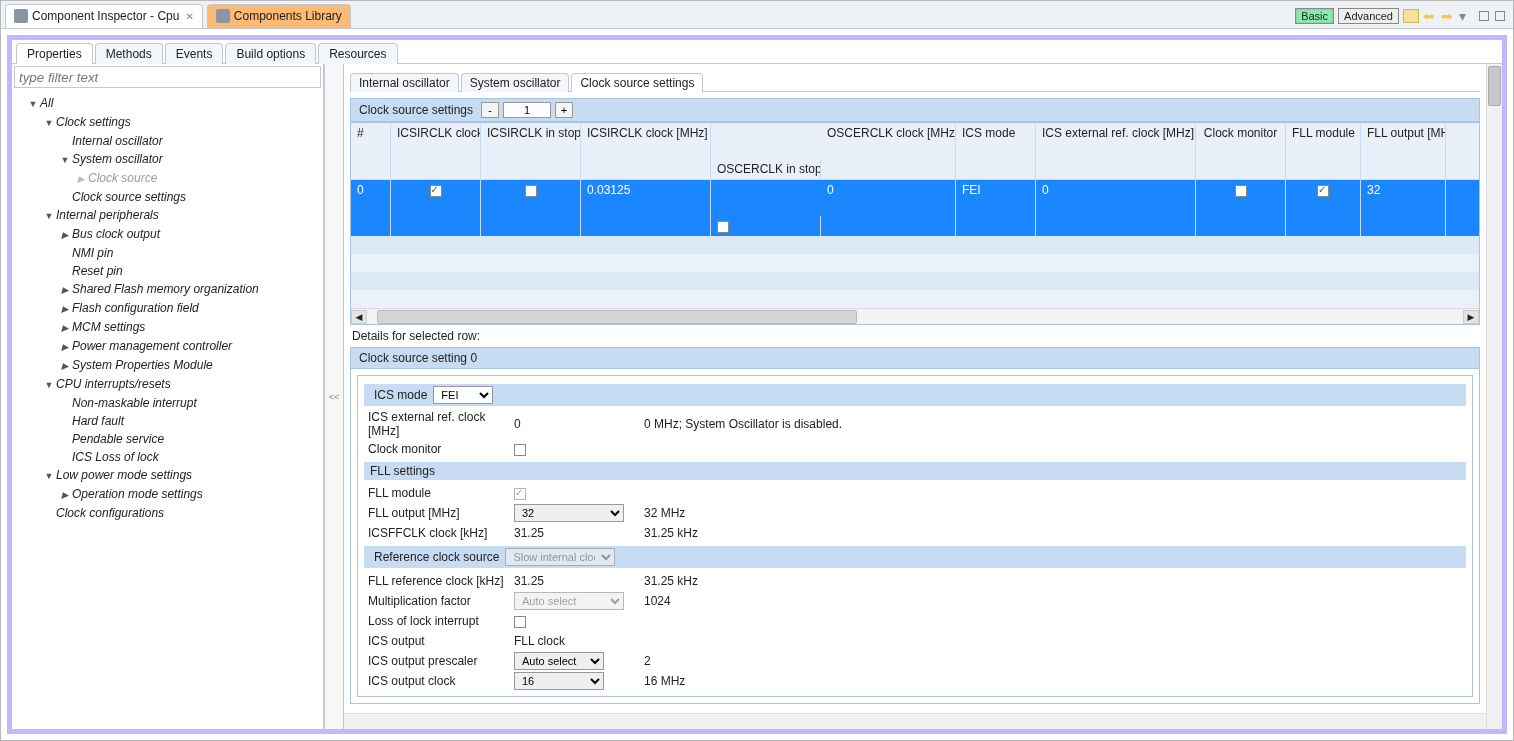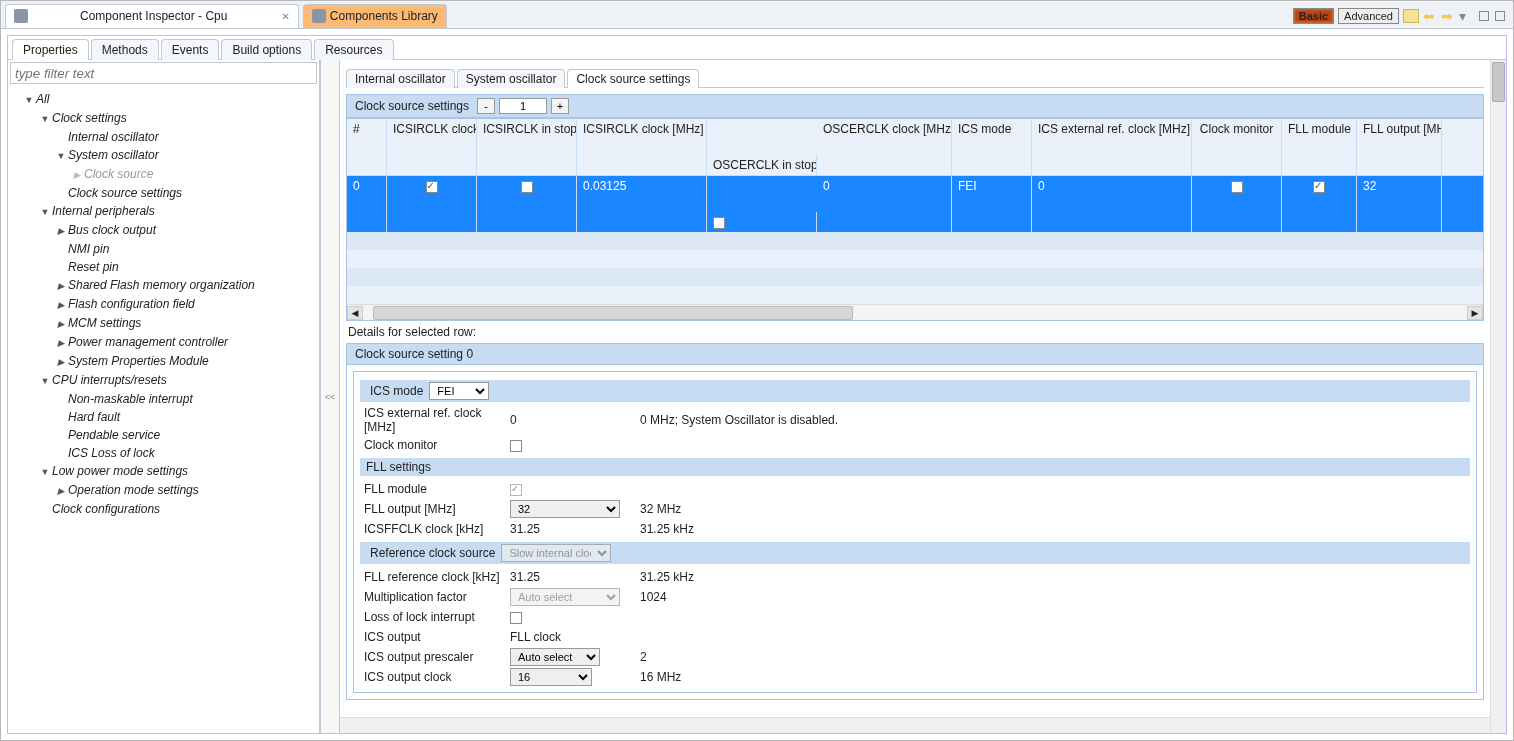--- a/index.html
+++ b/index.html
@@ -2,32 +2,32 @@
 <html><head>
 <meta charset="utf-8">
 <style>
 * { box-sizing: border-box; margin: 0; padding: 0; }
 body { font-family: "Segoe UI", Tahoma, sans-serif; font-size: 12px; color: #222; background: #fff; }
 .root { width: 1514px; height: 741px; border: 1px solid #b8b8b8; display: flex; flex-direction: column; }
 
 
 .top-tab-bar { height: 28px; display: flex; align-items: center; border-bottom: 1px solid #bfc8d4; background: #eef1f5; padding: 2px 4px 0 4px; }
 .top-tab { display: inline-flex; align-items: center; padding: 3px 8px; border: 1px solid #bfc8d4; border-bottom: none; border-radius: 4px 4px 0 0; background: #fdba74; margin-right: 4px; cursor: pointer; height: 24px; }
-.top-tab.active { background: #fff; gap: 48px; }
+.top-tab.active { background: #fff; }
 .top-tab .ico { width: 14px; height: 14px; margin-right: 4px; background: #8896a5; border-radius: 2px; display:inline-block; }
 .top-tab .close { margin-left: 6px; color: #888; font-size: 10px; }
 .top-right { margin-left: auto; display: flex; align-items: center; gap: 4px; padding-right: 4px;}
 .top-right .modebtn { border: 1px solid #888; padding: 1px 5px; background: #eee; font-size: 11px; cursor:pointer;}
-.top-right .modebtn.active { background: #c2410c; box-shadow: inset 0 0 3px #aaa; font-weight: bold;}
+.top-right .modebtn.active { background: #86efac; box-shadow: inset 0 0 3px #aaa;}
 .top-right .navico { width: 16px; height: 14px; background: #f3e29a; border: 1px solid #d4b84a; display:inline-block; cursor:pointer;}
 .top-right .navarrow { width: 14px; color: #f3c94a; font-size: 14px; cursor:pointer;}
 .top-right .winico { width:10px; height:10px; border:1px solid #888; display:inline-block; margin-left:2px; cursor:pointer;}
 
 
-.body-wrap { flex: 1; display: flex; flex-direction: column; border: 1px solid #c4b5fd; margin: 6px; }
+.body-wrap { flex: 1; display: flex; flex-direction: column; border: 5px solid #c4b5fd; margin: 6px; }
 
 
 .sub-tab-bar { height: 24px; display: flex; align-items: flex-end; border-bottom: 1px solid #bfc8d4; padding-left: 4px; background:#fff;}
 .sub-tab { padding: 3px 10px; border: 1px solid #bfc8d4; border-bottom: none; border-radius: 4px 4px 0 0; margin-right: 2px; background: #f3f6fa; cursor:pointer; position:relative; top:1px;}
 .sub-tab.active { background: #fff; }
 
 
 .columns { flex:1; display:flex; min-height:0; }
 .left-col { width: 312px; display:flex; flex-direction:column; border-right:1px solid #bfc8d4; }
 .filter { height:22px; border:1px solid #bfc8d4; margin:2px; padding:2px 4px; color:#999; font-style:italic; }
@@ -320,21 +320,21 @@
                 <span class="lab" style="width:150px;">ICS output</span>
                 <span class="ctrl">FLL clock</span>
               </div>
               <div class="form-row">
                 <span class="lab">ICS output prescaler</span>
                 <span class="ctrl"><select style="width:90px;"><option>Auto select</option></select></span>
                 <span class="info">2</span>
               </div>
               <div class="form-row">
                 <span class="lab">ICS output clock</span>
-                <span class="ctrl"><select style="width:82px;"><option>16</option></select></span>
+                <span class="ctrl"><select style="width:90px;"><option>16</option></select></span>
                 <span class="info">16 MHz</span>
               </div>
             </div>
           </div>
         </div>
         <div class="bottom-scroll"></div>
       </div>
     </div>
   </div>
 </div>

